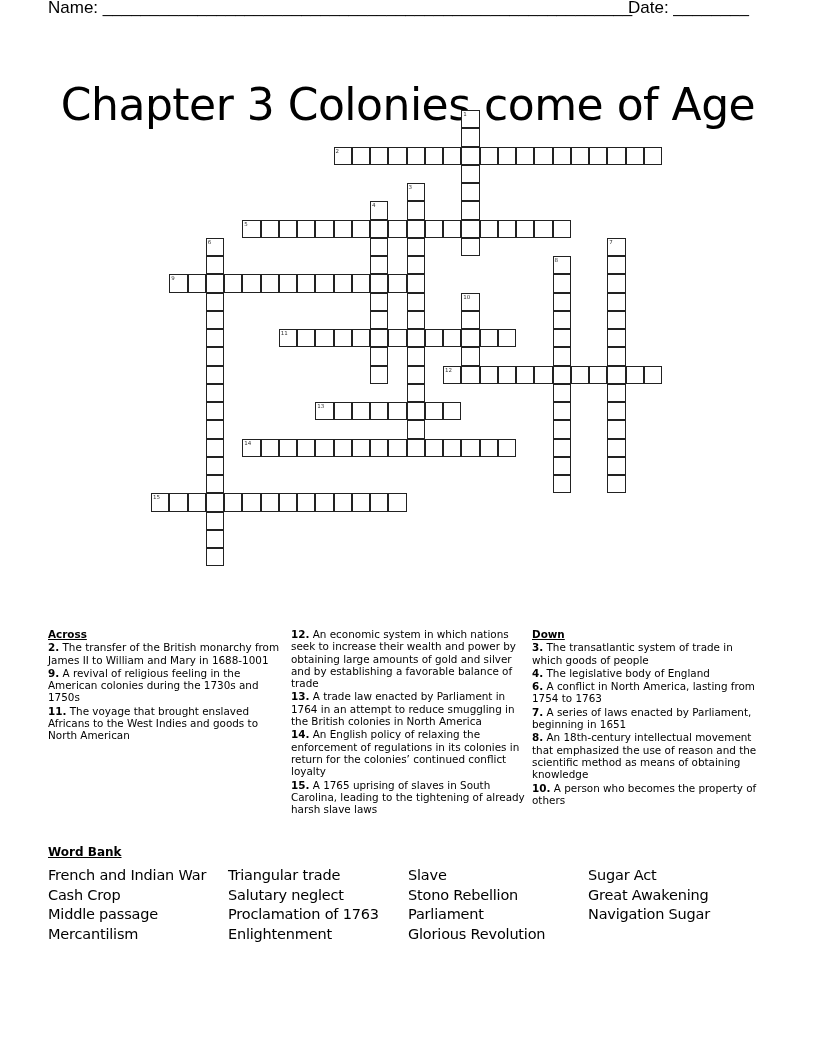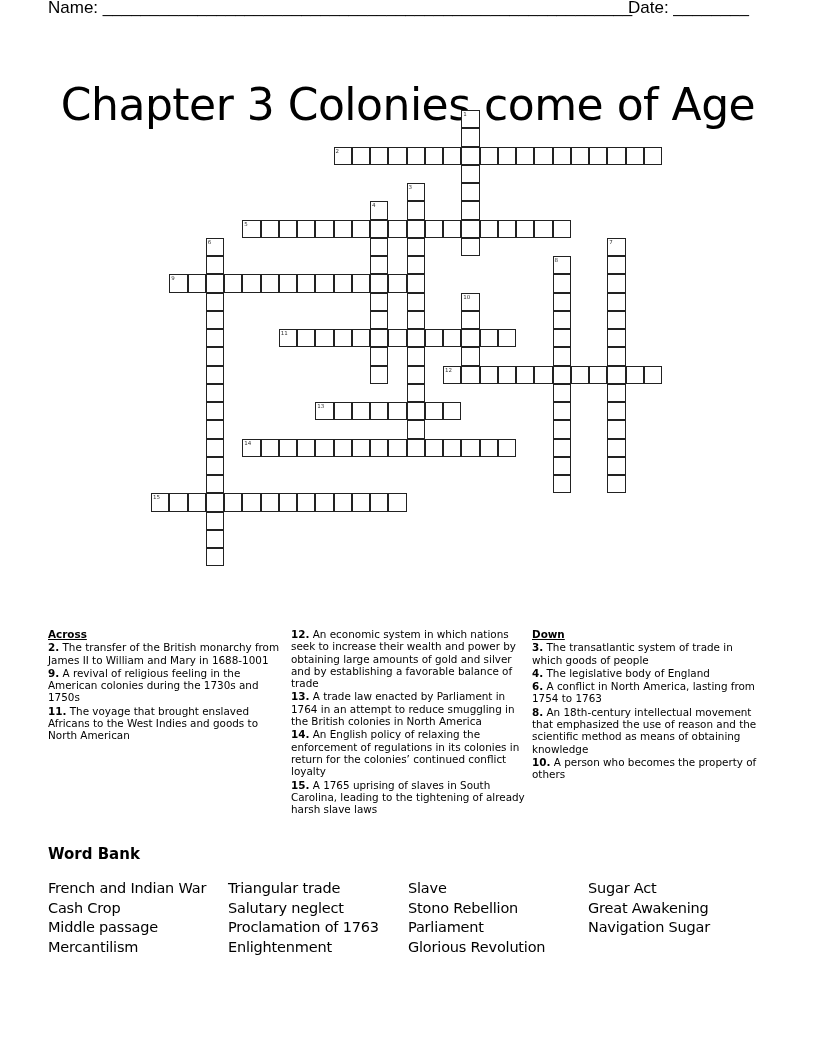--- a/index.html
+++ b/index.html
@@ -26,21 +26,21 @@
       font-family: "DejaVu Sans", sans-serif; color: #333; line-height: 6px;
     }
     .clues { position: absolute; top: 628px; font-family: "DejaVu Sans", sans-serif; font-size: 10.4px; line-height: 12.3px; }
     .clues .heading { font-weight: bold; text-decoration: underline; margin-bottom: 1px; }
     .clues .clue { margin-bottom: 1px; }
     .clues .clue b { font-weight: bold; }
     .col-a { left: 48px; width: 232px; }
     .col-b { left: 291px; width: 238px; }
     .col-c { left: 532px; width: 232px; }
     .wordbank { position: absolute; top: 845px; left: 48px; font-family: "DejaVu Sans", sans-serif; }
-    .wordbank .heading { font-size: 15px; font-weight: bold; margin-bottom: 17px; }
+    .wordbank .heading { font-size: 12px; font-weight: bold; text-decoration: underline; margin-bottom: 8px; }
     .wb-grid { display: grid; grid-template-columns: 180px 180px 180px 180px; row-gap: 3.5px; font-size: 14.5px; letter-spacing: -0.2px; }
   </style>
 </head>
 <body>
 
 <div class="header-line">
   <span>Name: ________________________________________________________</span>
   <span class="date">Date: ________</span>
 </div>
 
@@ -270,20 +270,21 @@
   <div class="clue"><b>13.</b> <span>A trade law enacted by Parliament in 1764 in an attempt to reduce smuggling in the British colonies in North America</span></div>
   <div class="clue"><b>14.</b> <span>An English policy of relaxing the enforcement of regulations in its colonies in return for the colonies’ continued conflict loyalty</span></div>
   <div class="clue"><b>15.</b> <span>A 1765 uprising of slaves in South Carolina, leading to the tightening of already harsh slave laws</span></div>
 </div>
 
 <div class="clues col-c">
   <div class="heading">Down</div>
   <div class="clue"><b>3.</b> <span>The transatlantic system of trade in which goods of people</span></div>
   <div class="clue"><b>4.</b> <span>The legislative body of England</span></div>
   <div class="clue"><b>6.</b> <span>A conflict in North America, lasting from 1754 to 1763</span></div>
+  <div class="clue"><b>7.</b> <span>A series of laws enacted by Parliament, beginning in 1651</span></div>
   <div class="clue"><b>8.</b> <span>An 18th-century intellectual movement that emphasized the use of reason and the scientific method as means of obtaining knowledge</span></div>
   <div class="clue"><b>10.</b> <span>A person who becomes the property of others</span></div>
 </div>
 
 <div class="wordbank">
   <div class="heading">Word Bank</div>
   <div class="wb-grid">
     <div>French and Indian War</div>
     <div>Triangular trade</div>
     <div>Slave</div>

